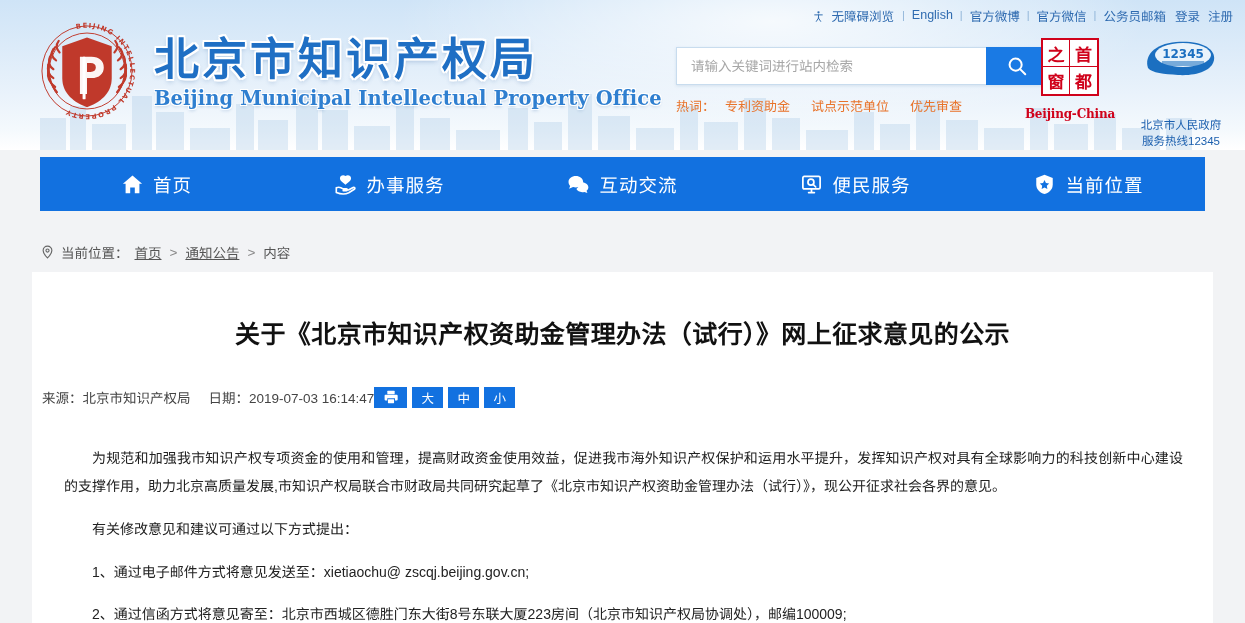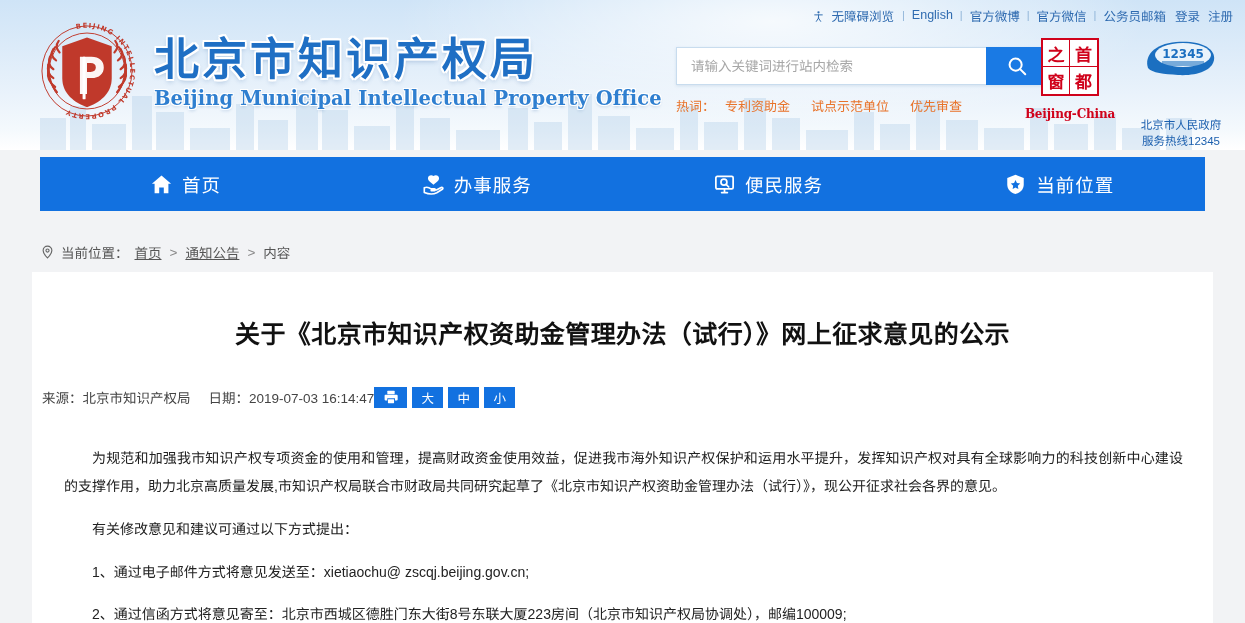--- a/index.html
+++ b/index.html
@@ -290,20 +290,27 @@
     <span>首页</span>
   </a>
   <a class="nav-item" href="#">
     <svg class="nav-ico" viewBox="0 0 24 24" fill="#fff">
       <path d="M12 3.2 c2.2 -2 5.8 -.6 5.8 2.4 c0 2.8 -3.6 5 -5.8 6.6 c-2.2 -1.6 -5.8 -3.8 -5.8 -6.6 c0 -3 3.6 -4.4 5.8 -2.4 Z"></path>
       <path d="M2.4 15.4 c3.2 -1.4 5 -.4 7 1.2 h3.6 c1.2 0 1.2 1.8 0 1.8 H9.6 M2.4 15.4 v5 c4 1.6 9 2.2 13 .2 l5.8 -3.6 c1.2 -.9 .1 -2.6 -1.2 -1.9 l-5 2.6" fill="none" stroke="#fff" stroke-width="1.7" stroke-linecap="round" stroke-linejoin="round"></path>
     </svg>
     <span>办事服务</span>
   </a>
   <a class="nav-item" href="#">
+    <svg class="nav-ico" viewBox="0 0 24 24" fill="#fff">
+      <path d="M9.2 3.2 c4.2 0 7.6 2.6 7.6 5.9 c0 3.3 -3.4 5.9 -7.6 5.9 c-1 0 -2 -.15 -2.9 -.42 L2.2 16.4 l1.1 -2.9 C2.1 12.4 1.6 10.9 1.6 9.1 c0 -3.3 3.4 -5.9 7.6 -5.9 Z"></path>
+      <path d="M16.4 9.6 c3.4 .5 5.9 2.7 5.9 5.3 c0 1.4 -.7 2.7 -1.9 3.6 l.9 2.4 l-3.2 -1.2 c-.7 .2 -1.5 .3 -2.3 .3 c-2.7 0 -5 -1.3 -6 -3.2" fill="#fff"></path>
+    </svg>
+    <span>互动交流</span>
+  </a>
+  <a class="nav-item" href="#">
     <svg class="nav-ico" viewBox="0 0 24 24" fill="none" stroke="#fff" stroke-width="1.8">
       <rect x="3" y="3.6" width="18" height="13" rx="1.4"></rect>
       <path d="M9 20.4 h6 M12 16.6 v3.8" stroke-linecap="round"></path>
       <circle cx="11.4" cy="9.6" r="3.1"></circle>
         <path d="M13.7 11.9 L16.4 14.6" stroke-linecap="round"></path>
     </svg>
     <span>便民服务</span>
   </a>
   <a class="nav-item" href="#">
     <svg class="nav-ico" viewBox="0 0 24 24" fill="#fff">

